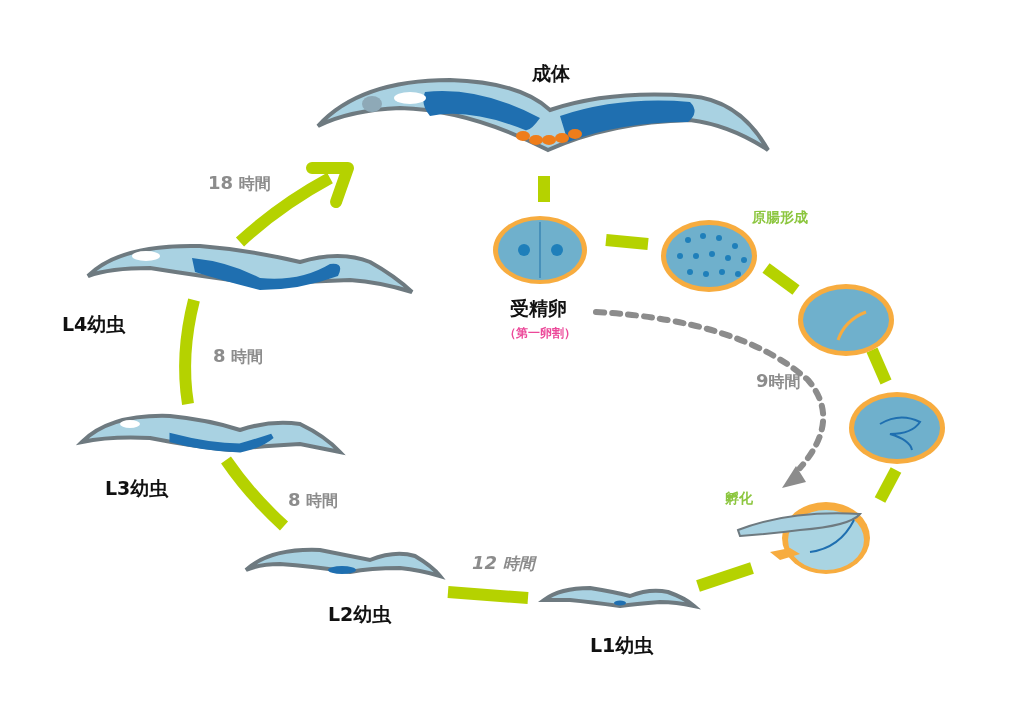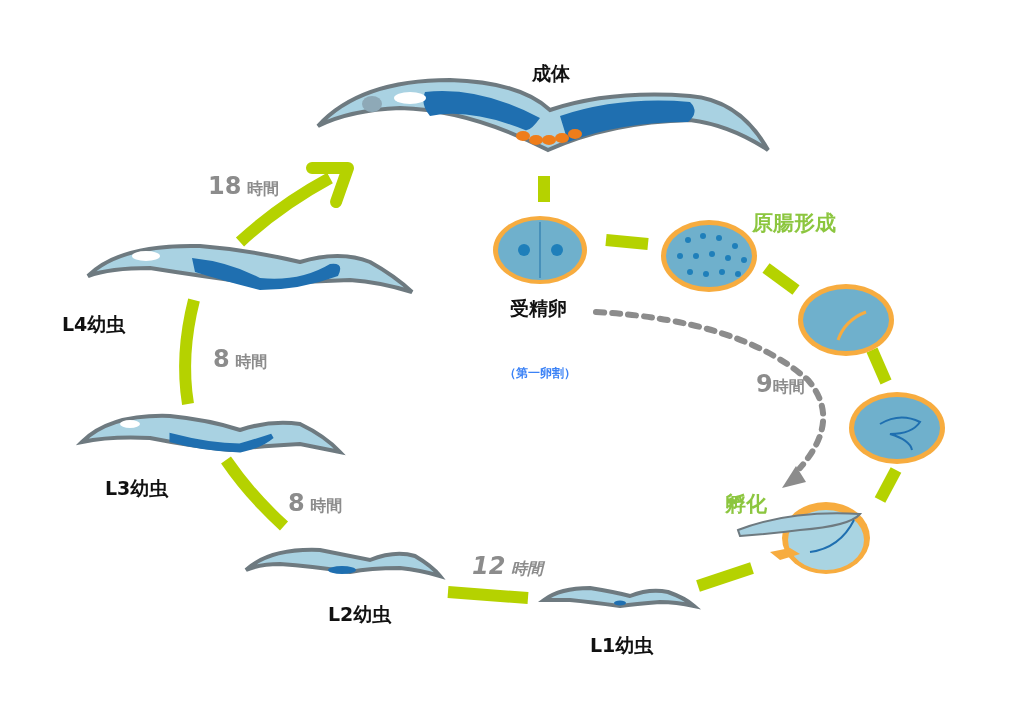--- a/index.html
+++ b/index.html
@@ -2,23 +2,23 @@
 <html><head>
 <meta charset="utf-8">
 <style>
   html, body { margin: 0; padding: 0; background: #ffffff; }
   body { width: 1024px; height: 710px; position: relative; overflow: hidden;
          font-family: "DejaVu Sans", sans-serif; }
   #stage { position: absolute; left: 0; top: 0; width: 1024px; height: 710px; }
   .lbl { position: absolute; font-weight: bold; white-space: nowrap; }
   .stage-lbl { font-size: 19px; color: #111111; }
   .time-lbl { font-size: 16px; color: #8c8c8c; }
-  .time-lbl .num { font-size: 24px; }
-  .green-lbl { font-size: 21px; color: #8cc63f; }
-  .sub-lbl { font-size: 12px; color: #3b82f6; margin-top: 40px; }
+  .time-lbl .num { font-size: 18px; }
+  .green-lbl { font-size: 14px; color: #8cc63f; }
+  .sub-lbl { font-size: 12px; color: #ec4899; }
 </style>
 </head>
 <body>
 
 <svg id="stage" width="1024" height="710" viewBox="0 0 1024 710" xmlns="http://www.w3.org/2000/svg">
   <defs>
     <marker id="grayhead" markerWidth="6" markerHeight="6" refX="3" refY="3" orient="auto">
       <path d="M0,0 L6,3 L0,6 Z" fill="#8c8c8c"></path>
     </marker>
   </defs>

